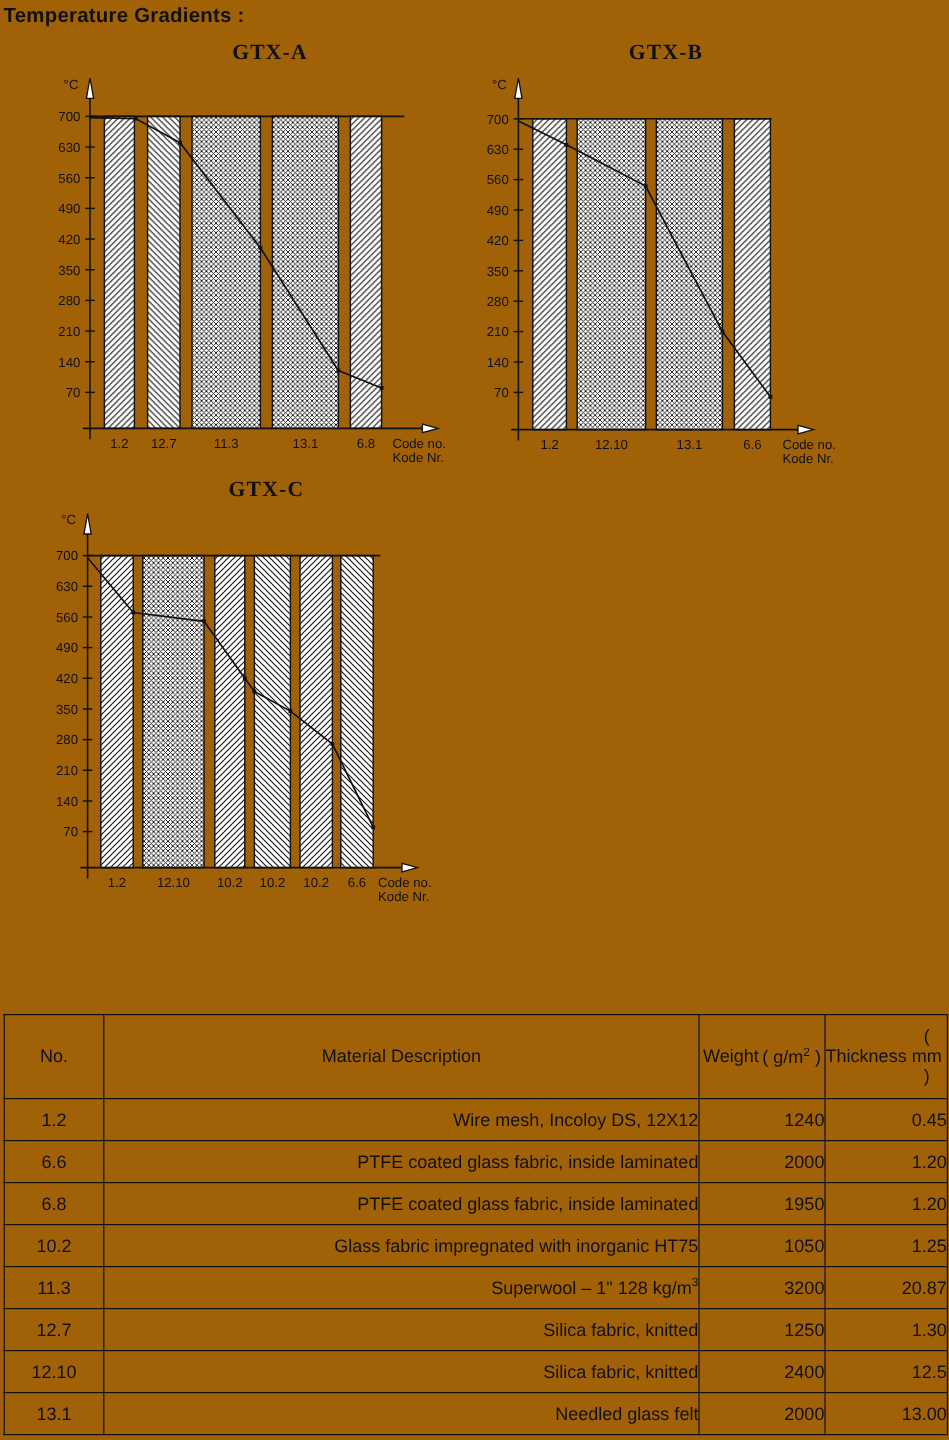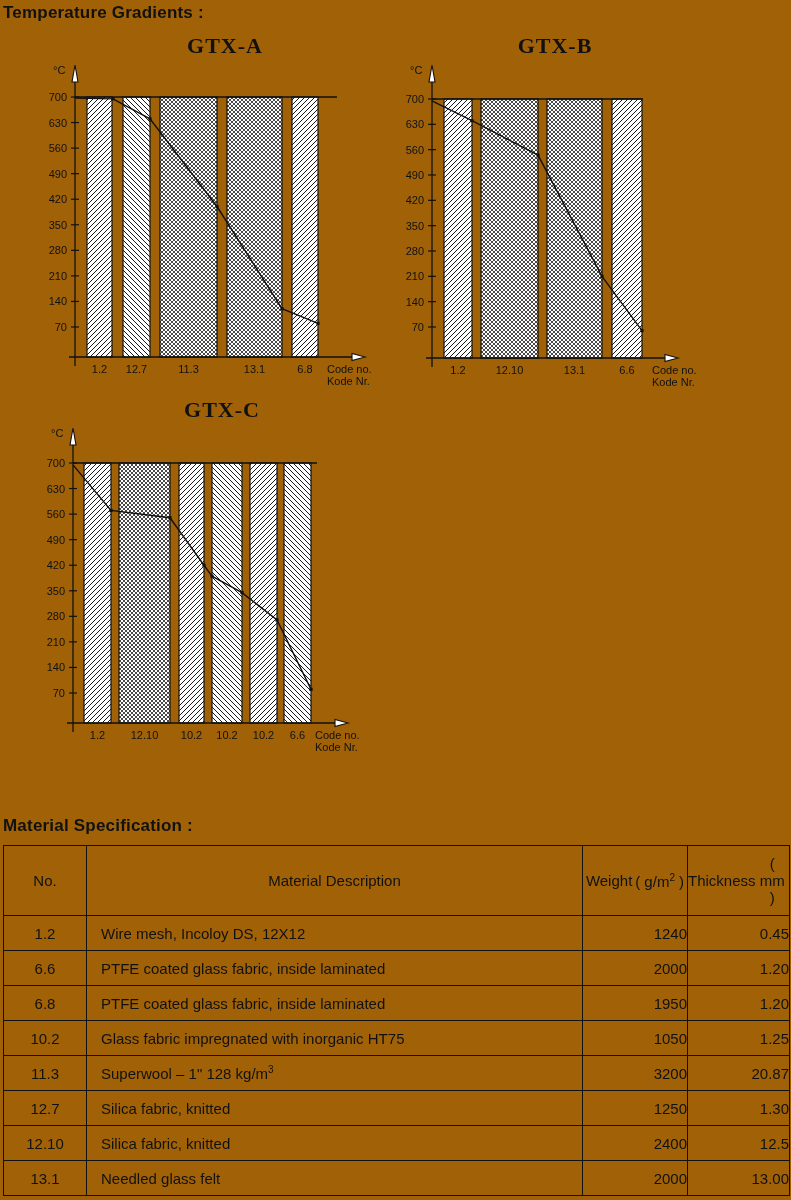--- a/index.html
+++ b/index.html
@@ -1,33 +1,33 @@
 <!DOCTYPE html>
 <html><head>
 <meta charset="utf-8">
 <style>
   html,body{margin:0;padding:0;background:#fff;}
   #page{position:relative;width:791px;height:1200px;background:#a16207;color:#111;
         font-family:"Liberation Sans",sans-serif;overflow:hidden;}
   .doc-heading{position:absolute;font-size:17px;font-weight:bold;color:#111;letter-spacing:.2px;}
   .chart-title{position:absolute;width:200px;text-align:center;
-               font-family:"Liberation Serif",serif;font-weight:bold;font-size:22px;
+               font-family:"Liberation Serif",serif;font-weight:bold;font-size:18px;
                letter-spacing:1px;color:#111;}
   .chart-box{position:absolute;}
   .chart-box svg{overflow:visible;display:block;}
   svg text{font-family:"Liberation Sans",sans-serif;fill:#111;}
   
   #materials-table{position:absolute;left:3px;top:845px;border-collapse:collapse;
                    table-layout:fixed;width:786px;}
   #materials-table th,#materials-table td{border:1.6px solid #111;font-weight:normal;
                    font-size:15px;color:#111;padding:0;}
   #materials-table thead tr{height:70px;}
   #materials-table tbody tr{height:35px;}
   .c-no{text-align:center;}
-  .c-desc{text-align:left;padding-left:14px !important;}
+  .c-desc{text-align:right;padding-left:14px !important;}
   .c-num{text-align:right;}
   .hdr-2line{display:flex;flex-direction:row;justify-content:space-evenly;height:64px;
              align-items:center;}
   sup{font-size:10px;}
 </style>
 </head>
 <body>
 
 <svg width="0" height="0" style="position:absolute" aria-hidden="true">
   <defs>
@@ -194,21 +194,20 @@
         <text x="104.5" y="314" font-size="11" text-anchor="middle">12.10</text>
         <text x="151.5" y="314" font-size="11" text-anchor="middle">10.2</text>
         <text x="187" y="314" font-size="11" text-anchor="middle">10.2</text>
         <text x="223.5" y="314" font-size="11" text-anchor="middle">10.2</text>
         <text x="257.5" y="314" font-size="11" text-anchor="middle">6.6</text>
         <text x="275" y="314" font-size="11">Code no.</text>
         <text x="275" y="326" font-size="11">Kode Nr.</text>
       </svg>
   </div>
 
-  <div class="doc-heading" style="left:3px;top:816px;">Material Specification :</div>
 
   <table id="materials-table">
     <colgroup>
       <col style="width:83px">
         <col style="width:496px">
         <col style="width:105px">
         <col style="width:102px">
     </colgroup>
     <thead>
       <tr>

